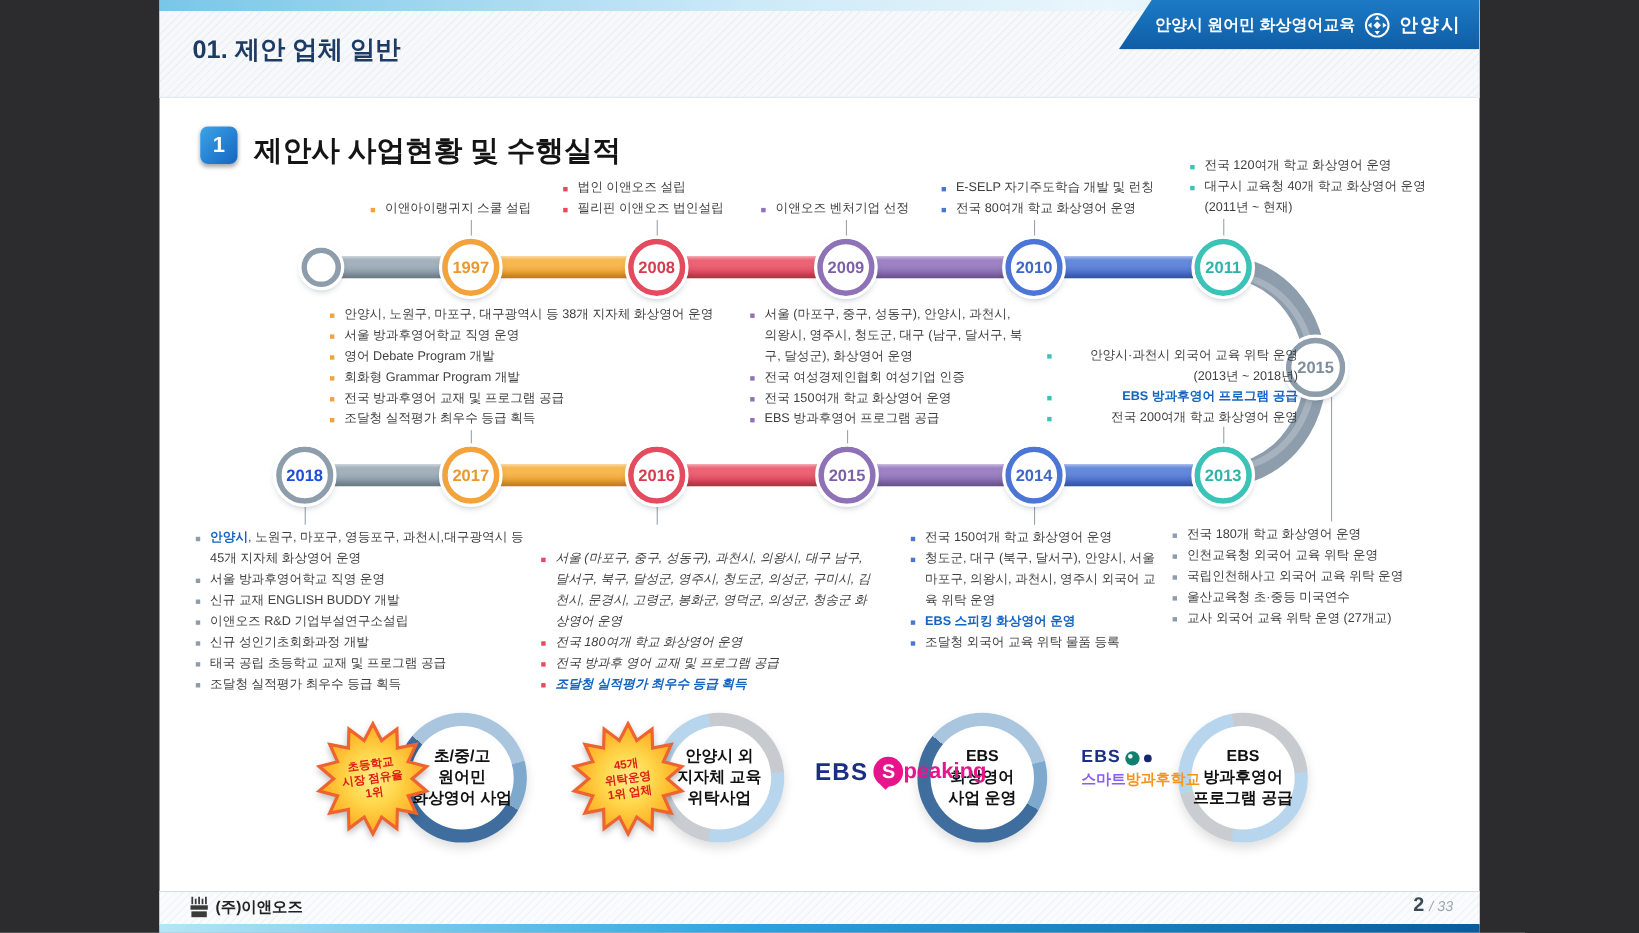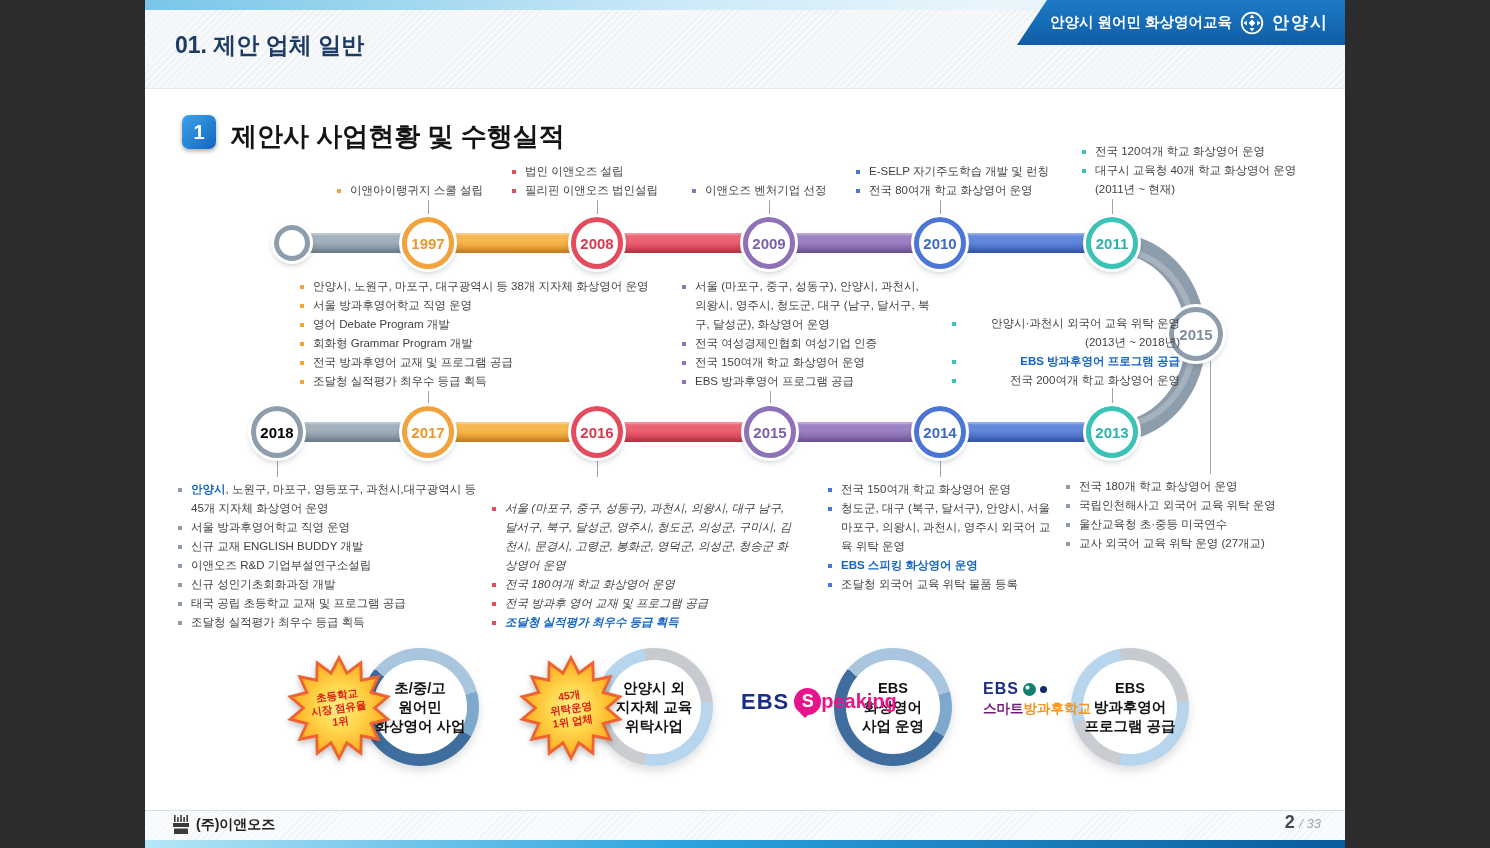--- a/index.html
+++ b/index.html
@@ -55,21 +55,21 @@
   .ebs.sm{font-size:16px;}
   .sball{width:27px;height:27px;border-radius:50%;background:#e8148c;color:#fff;font-weight:bold;font-size:18px;
        display:flex;align-items:center;justify-content:center;margin-left:5px;position:relative;}
   .sball::after{content:"";position:absolute;bottom:-8px;left:6px;border:5px solid transparent;border-top-color:#e8148c;}
   .pk{font-size:20px;font-weight:bold;color:#e8148c;}
   .lg-smart{position:absolute;z-index:2;}
   .r1{display:flex;align-items:center;gap:4px;}
   .dotA{width:13px;height:13px;border-radius:50%;background:radial-gradient(circle at 35% 35%,#ffffff 1.5px,#12806e 2.5px);}
   .dotB{width:7px;height:7px;border-radius:50%;background:#16276e;}
   .r2{font-size:13.5px;font-weight:bold;margin-top:2px;}
-  .g{color:#701a75;} .o{color:#f7941d;}
+  .g{color:#8b5cf6;} .o{color:#f7941d;}
 
   
   .footer{position:absolute;left:0;top:810px;width:100%;height:30px;background:#fafbfc;
        background-image:repeating-linear-gradient(135deg,rgba(175,192,204,.12) 0 1px,transparent 1px 5px);
        border-top:1px solid #d9dee2;}
   .f-left{position:absolute;left:28px;top:815px;display:flex;gap:7px;align-items:center;
        font-size:14px;font-weight:bold;color:#222;z-index:2;}
   .f-right{position:absolute;right:24px;top:812px;z-index:2;}
   .pg{font-size:18px;font-weight:bold;color:#3c4a58;}
   .pg-total{font-size:13px;font-style:italic;color:#9aa7b2;}
@@ -156,21 +156,21 @@
       </div>
       <div class="node" style="width: 42px; height: 42px; border: 5px solid rgb(143, 113, 184); left: 599px; top: 406px; color: rgb(124, 95, 168); font-size: 15px;">
         <span>2015</span>
       </div>
       <div class="node" style="width: 42px; height: 42px; border: 5px solid rgb(229, 75, 94); left: 426px; top: 406px; color: rgb(214, 59, 80); font-size: 15px;">
         <span>2016</span>
       </div>
       <div class="node" style="width: 42px; height: 42px; border: 5px solid rgb(242, 163, 59); left: 257px; top: 406px; color: rgb(232, 152, 46); font-size: 15px;">
         <span>2017</span>
       </div>
-      <div class="node" style="width: 42px; height: 42px; border: 5px solid rgb(141, 157, 171); left: 106px; top: 406px; color: #000000; font-size: 15px;">
+      <div class="node" style="width: 42px; height: 42px; border: 5px solid rgb(141, 157, 171); left: 106px; top: 406px; color: #1d4ed8; font-size: 15px;">
         <span>2018</span>
       </div>
       <div class="evts" style="left: 192px; top: 181px; white-space: nowrap;">
         <div class="evt">
           <span class="blt" style="background: rgb(242, 163, 59);"></span>
           <span class="etx">이앤아이랭귀지 스쿨 설립</span>
         </div>
       </div>
       <div class="evts" style="left: 367px; top: 162px; white-space: nowrap;">
         <div class="evt">
@@ -209,20 +209,24 @@
         </div>
         <div class="evt">
           <span class="blt" style="background: rgb(59, 195, 184); visibility: hidden;"></span>
           <span class="etx">(2011년 ~ 현재)</span>
         </div>
       </div>
       <div class="evts" style="left: 921px; top: 477px; width: 268px;">
         <div class="evt">
           <span class="blt" style="background: rgb(141, 157, 171);"></span>
           <span class="etx">전국 180개 학교 화상영어 운영</span>
+        </div>
+        <div class="evt">
+          <span class="blt" style="background: rgb(141, 157, 171);"></span>
+          <span class="etx">인천교육청 외국어 교육 위탁 운영</span>
         </div>
         <div class="evt">
           <span class="blt" style="background: rgb(141, 157, 171);"></span>
           <span class="etx">국립인천해사고 외국어 교육 위탁 운영</span>
         </div>
         <div class="evt">
           <span class="blt" style="background: rgb(141, 157, 171);"></span>
           <span class="etx">울산교육청 초·중등 미국연수</span>
         </div>
         <div class="evt">

